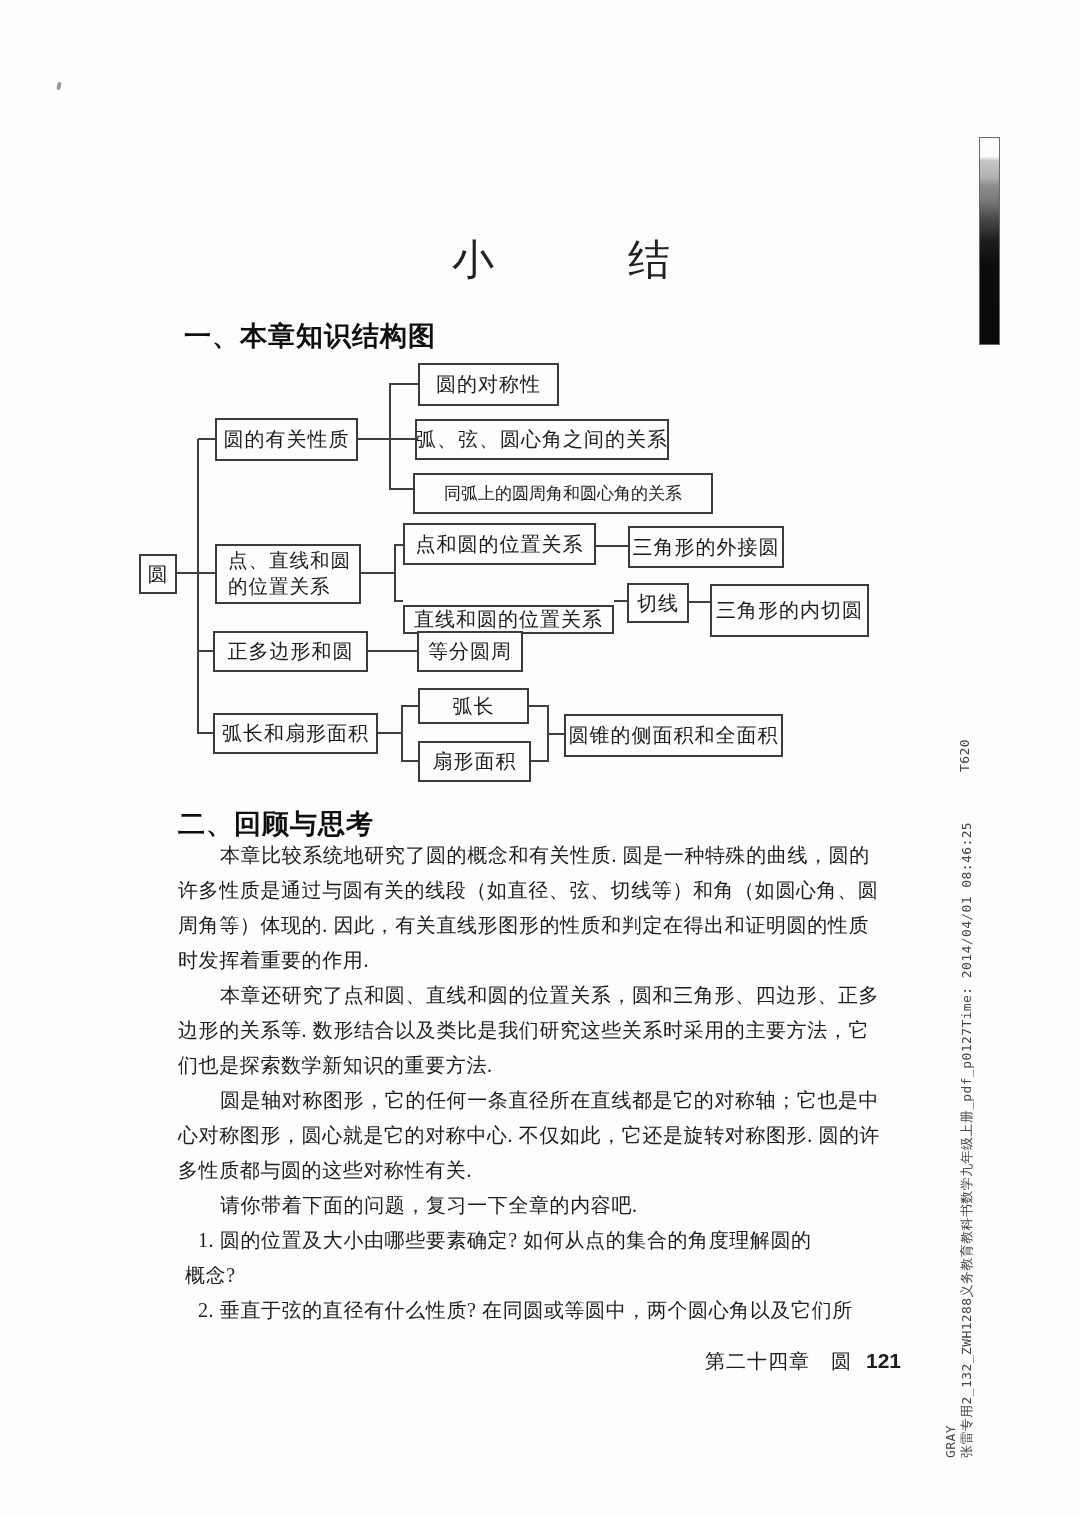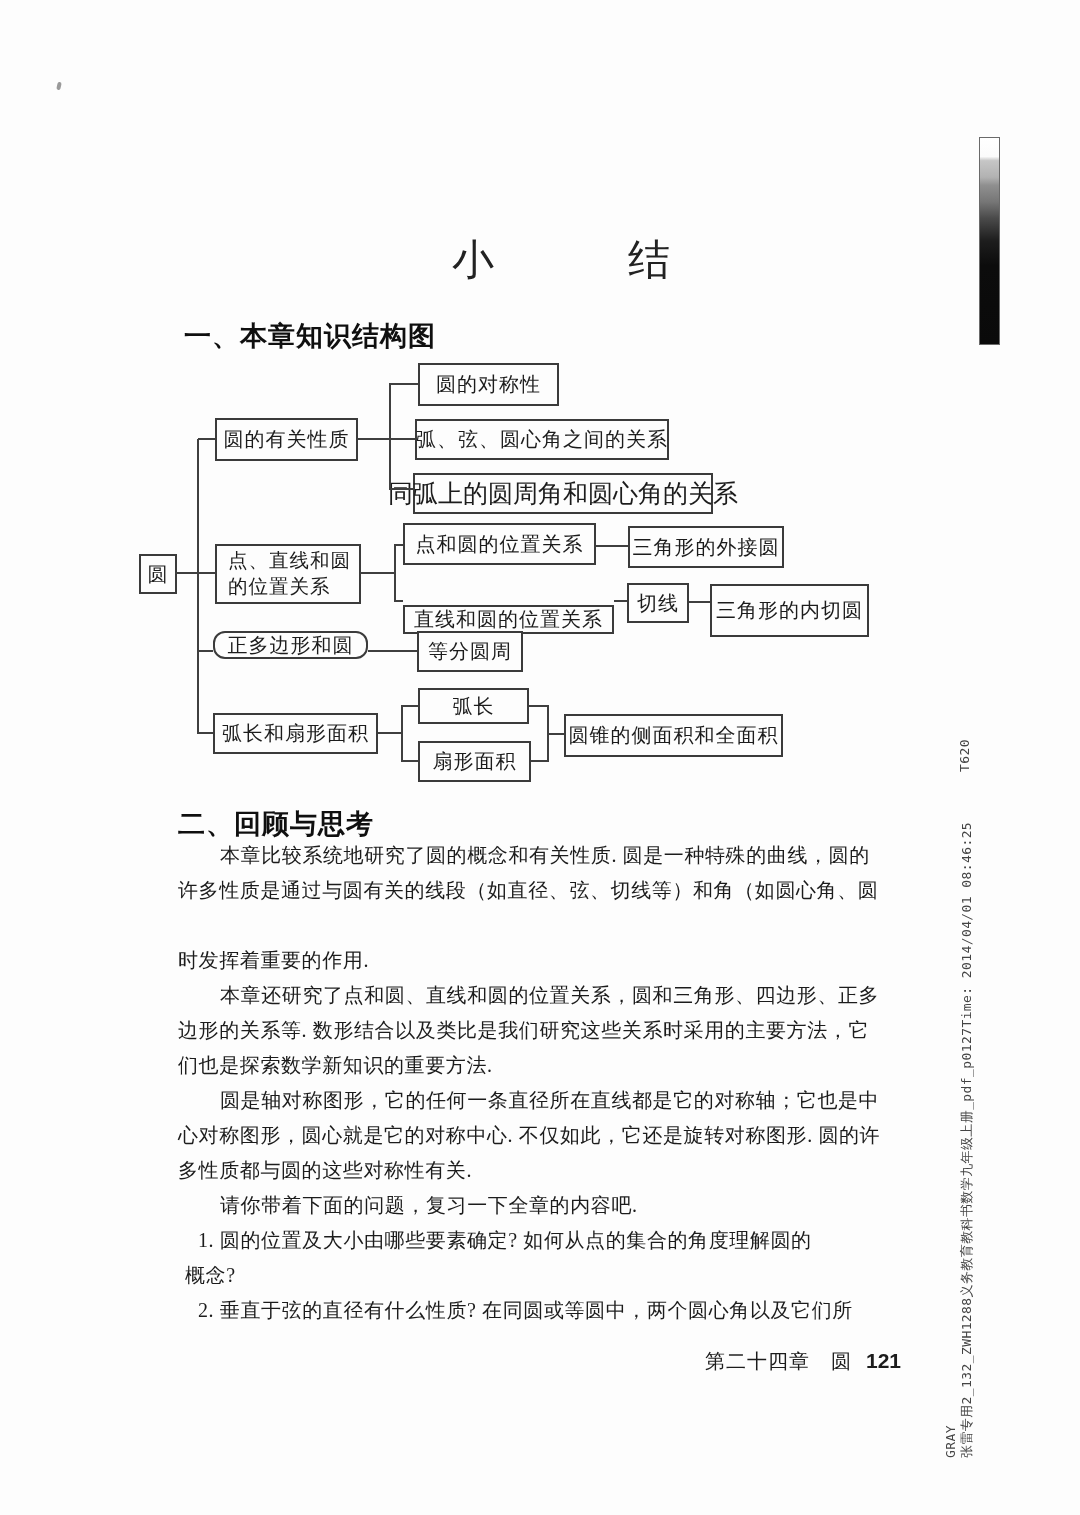--- a/index.html
+++ b/index.html
@@ -21,21 +21,21 @@
   }
   
   .fbox {
     position:absolute; border:2px solid #3b3b3b; box-sizing:border-box;
     display:flex; align-items:center; justify-content:center;
     font-size:20px; color:#1c1c1c; white-space:nowrap; letter-spacing:1px;
     background:#fdfdfd;
   }
   .fbox.wrap { white-space:normal; justify-content:flex-start; text-align:left;
     padding-left:11px; line-height:26px; letter-spacing:1px; }
-  .fbox.small { font-size:25px; letter-spacing:0; }
+  .fbox.small { font-size:17px; letter-spacing:0; }
   .fline { position:absolute; background:#3f3f3f; }
   
   .bodyline {
     position:absolute; left:178px; height:35px; line-height:35px;
     font-size:20px; letter-spacing:0.6px; white-space:nowrap; color:#1c1c1c;
   }
   .ind2 { padding-left:42px; }
   .ind1 { padding-left:20px; }
   
   .footer {
@@ -69,21 +69,21 @@
 
   <div class="speck"></div>
 
   <div class="doc-title">小　结</div>
   <div class="sec-heading" style="left:184px; top:318px;">一、本章知识结构图</div>
   <div class="sec-heading" style="left:178px; top:806px;">二、回顾与思考</div>
 
   <div class="fbox" style="left:139px; top:554px; width:38px;  height:40px;">圆</div>
   <div class="fbox" style="left:215px; top:418px; width:143px; height:43px;">圆的有关性质</div>
   <div class="fbox wrap" style="left:215px; top:544px; width:146px; height:60px; font-size:19.5px;">点、直线和圆的位置关系</div>
-  <div class="fbox" style="left:213px; top:631px; width:155px; height:28px;border-radius:12px;">正多边形和圆</div>
+  <div class="fbox" style="left:213px; top:631px; width:155px; height:41px;">正多边形和圆</div>
   <div class="fbox" style="left:213px; top:713px; width:165px; height:41px;">弧长和扇形面积</div>
   <div class="fbox" style="left:418px; top:363px; width:141px; height:43px;">圆的对称性</div>
   <div class="fbox" style="left:415px; top:419px; width:254px; height:41px;">弧、弦、圆心角之间的关系</div>
   <div class="fbox small" style="left:413px; top:473px; width:300px; height:41px;">同弧上的圆周角和圆心角的关系</div>
   <div class="fbox" style="left:403px; top:523px; width:193px; height:42px;">点和圆的位置关系</div>
   <div class="fbox" style="left:628px; top:526px; width:156px; height:42px;">三角形的外接圆</div>
   <div class="fbox" style="left:403px; top:605px; width:211px; height:29px;">直线和圆的位置关系</div>
   <div class="fbox" style="left:627px; top:583px; width:62px;  height:40px;">切线</div>
   <div class="fbox" style="left:710px; top:584px; width:159px; height:53px;">三角形的内切圆</div>
   <div class="fbox" style="left:417px; top:631px; width:106px; height:41px;">等分圆周</div>
@@ -118,20 +118,21 @@
   <div class="fline" style="left:401px; top:706px; width:2px; height:56px;"></div>
   <div class="fline" style="left:401px; top:705px; width:17px; height:2px;"></div>
   <div class="fline" style="left:401px; top:760px; width:17px; height:2px;"></div>
   <div class="fline" style="left:529px; top:705px; width:20px; height:2px;"></div>
   <div class="fline" style="left:531px; top:760px; width:18px; height:2px;"></div>
   <div class="fline" style="left:547px; top:706px; width:2px; height:56px;"></div>
   <div class="fline" style="left:548px; top:733px; width:16px; height:2px;"></div>
 
   <div class="bodyline ind2" style="top:838px;">本章比较系统地研究了圆的概念和有关性质. 圆是一种特殊的曲线，圆的</div>
   <div class="bodyline" style="top:873px;">许多性质是通过与圆有关的线段（如直径、弦、切线等）和角（如圆心角、圆</div>
+  <div class="bodyline" style="top:908px;">周角等）体现的. 因此，有关直线形图形的性质和判定在得出和证明圆的性质</div>
   <div class="bodyline" style="top:943px;">时发挥着重要的作用.</div>
   <div class="bodyline ind2" style="top:978px;">本章还研究了点和圆、直线和圆的位置关系，圆和三角形、四边形、正多</div>
   <div class="bodyline" style="top:1013px;">边形的关系等. 数形结合以及类比是我们研究这些关系时采用的主要方法，它</div>
   <div class="bodyline" style="top:1048px;">们也是探索数学新知识的重要方法.</div>
   <div class="bodyline ind2" style="top:1083px;">圆是轴对称图形，它的任何一条直径所在直线都是它的对称轴；它也是中</div>
   <div class="bodyline" style="top:1118px;">心对称图形，圆心就是它的对称中心. 不仅如此，它还是旋转对称图形. 圆的许</div>
   <div class="bodyline" style="top:1153px;">多性质都与圆的这些对称性有关.</div>
   <div class="bodyline ind2" style="top:1188px;">请你带着下面的问题，复习一下全章的内容吧.</div>
   <div class="bodyline ind1" style="top:1223px;">1. 圆的位置及大小由哪些要素确定? 如何从点的集合的角度理解圆的</div>
   <div class="bodyline" style="top:1258px;margin-left:7px;">概念?</div>

